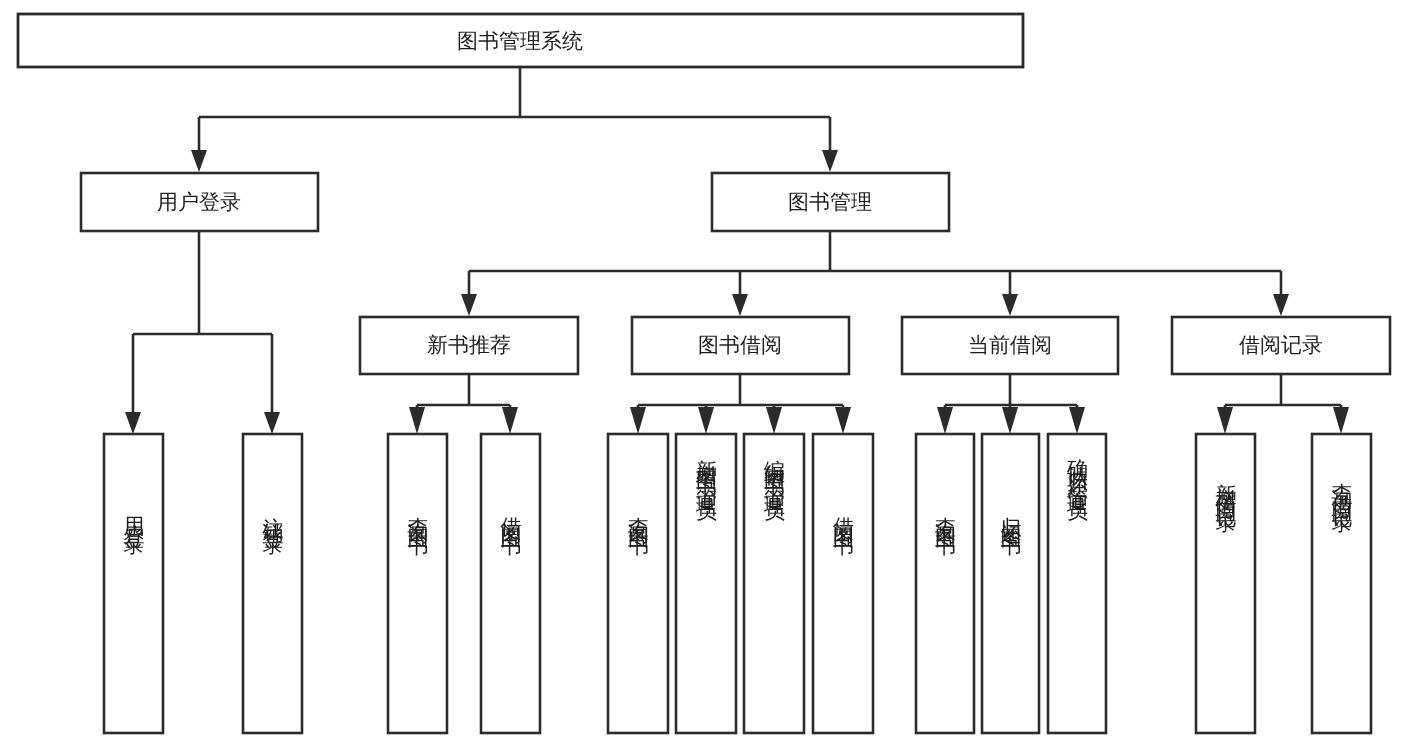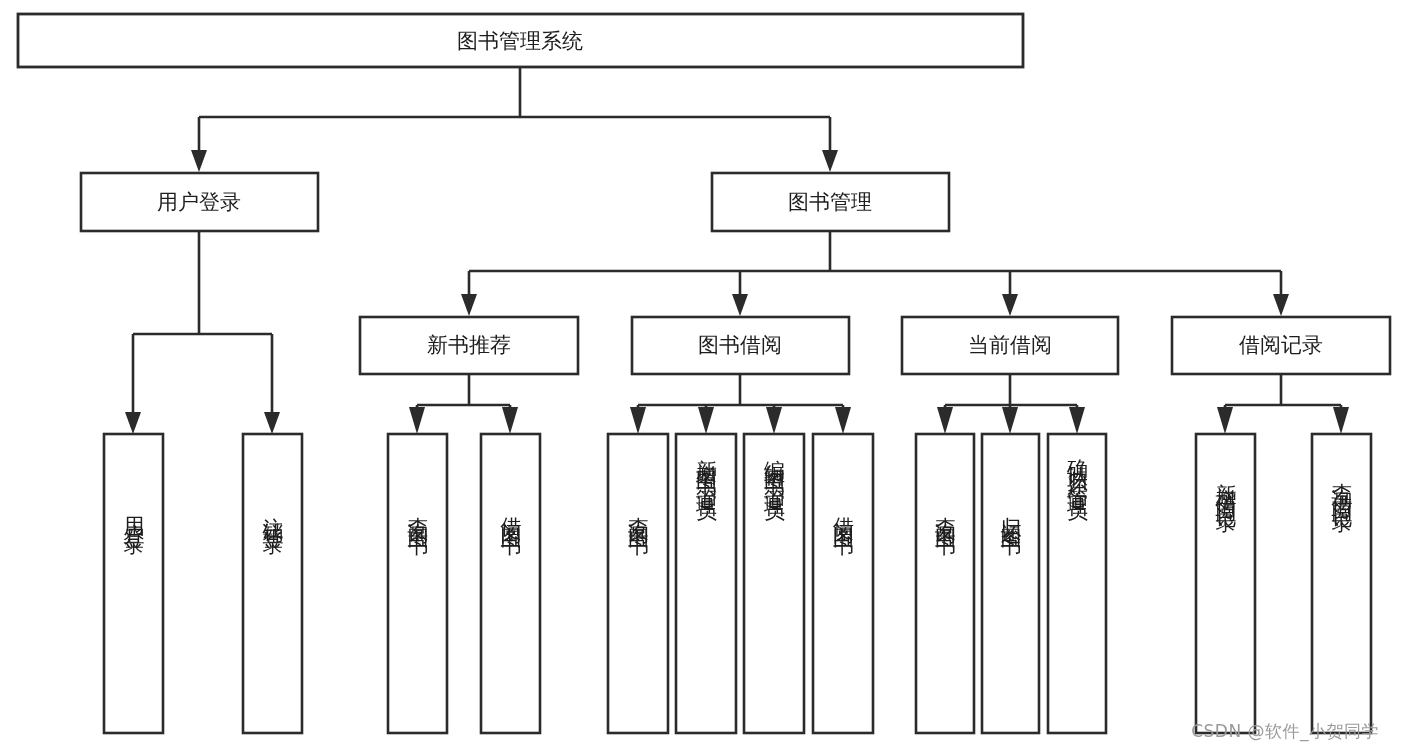--- a/index.html
+++ b/index.html
@@ -240,14 +240,13 @@
     <span class="leaf-label">确认归还（管理员）</span>
   </div>
 
   <div class="leaf-label-wrap" style="left:1196px; top:466px; width:59px; height:267px;">
     <span class="leaf-label">新增借阅记录</span>
   </div>
   <div class="leaf-label-wrap" style="left:1312px; top:466px; width:59px; height:267px;">
     <span class="leaf-label">查询借阅记录</span>
   </div>
 
-  <div class="watermark">CSDN @软件_小贺同学</div>
 </div>
 
 </body></html>

